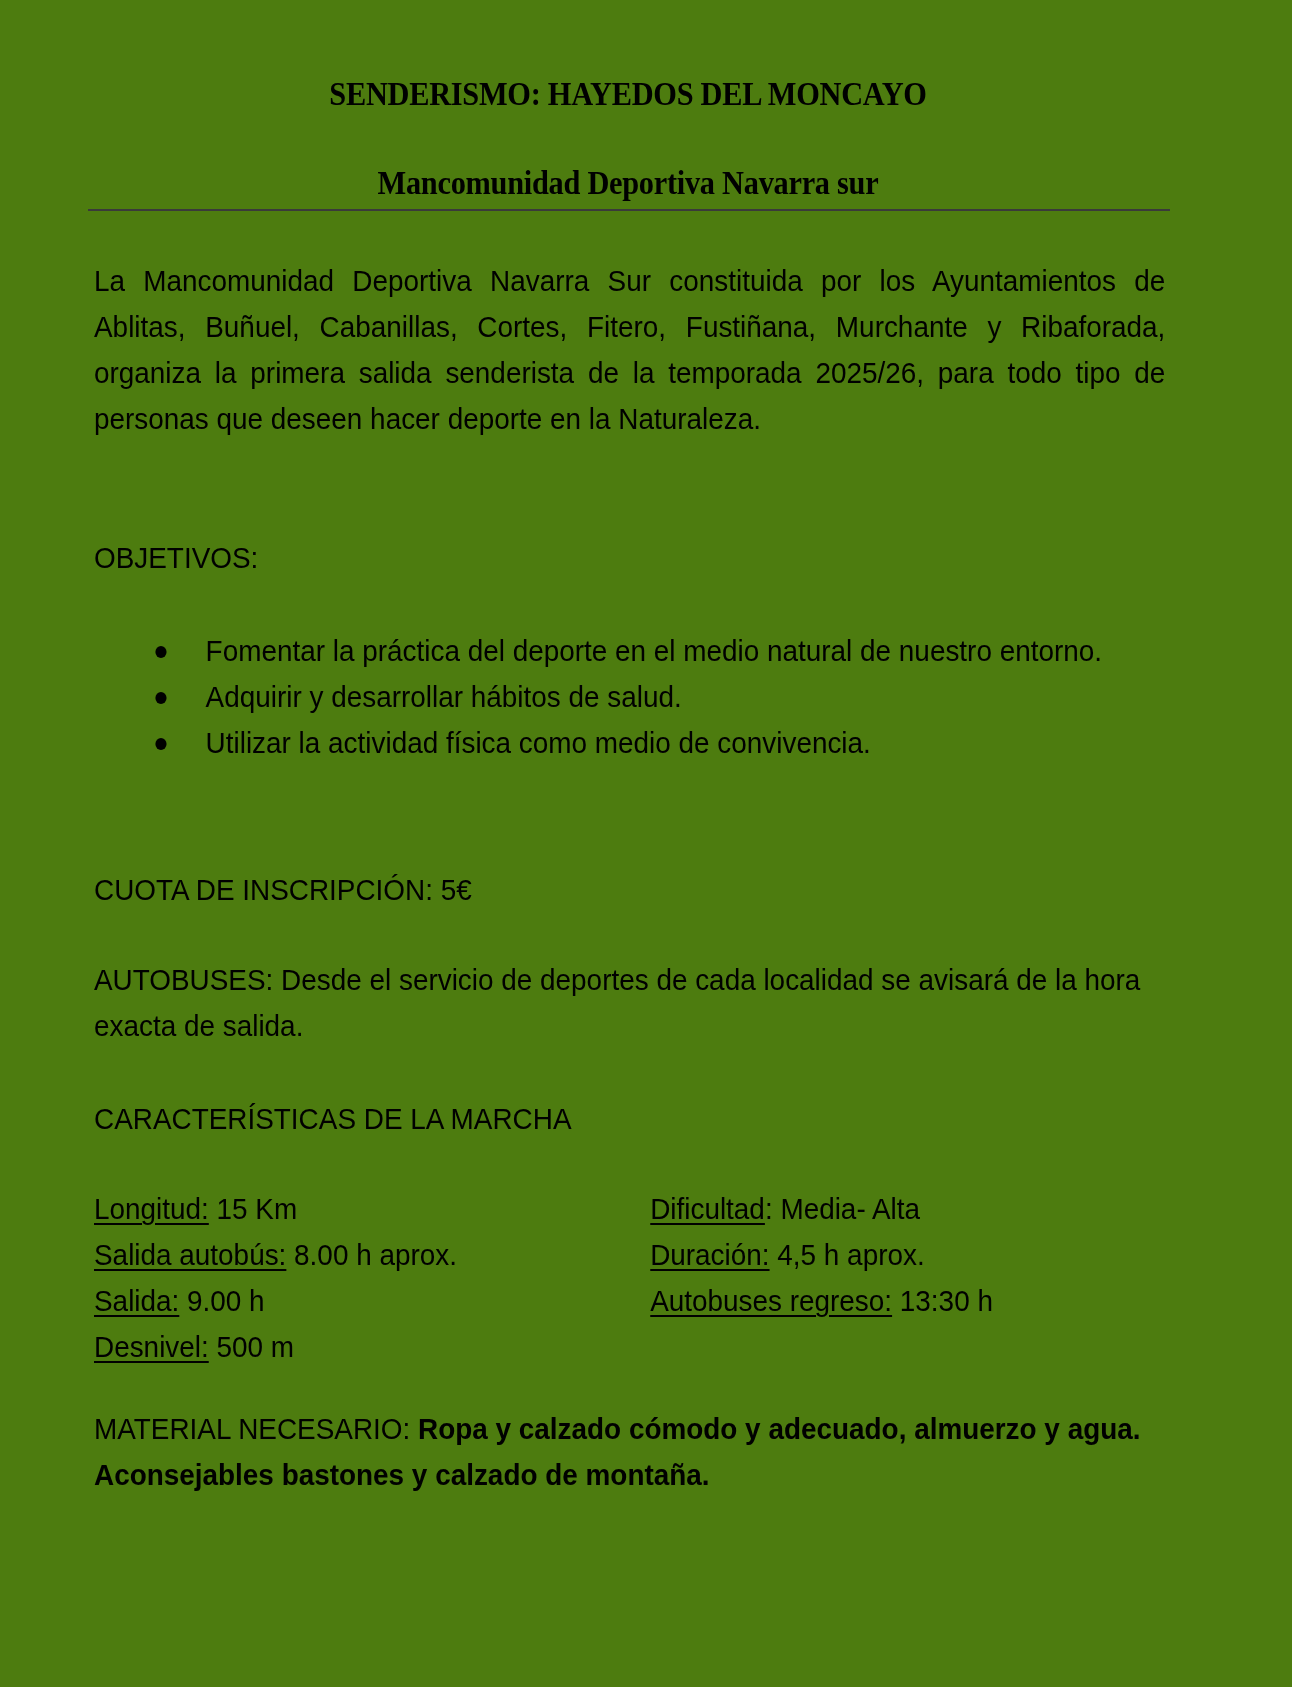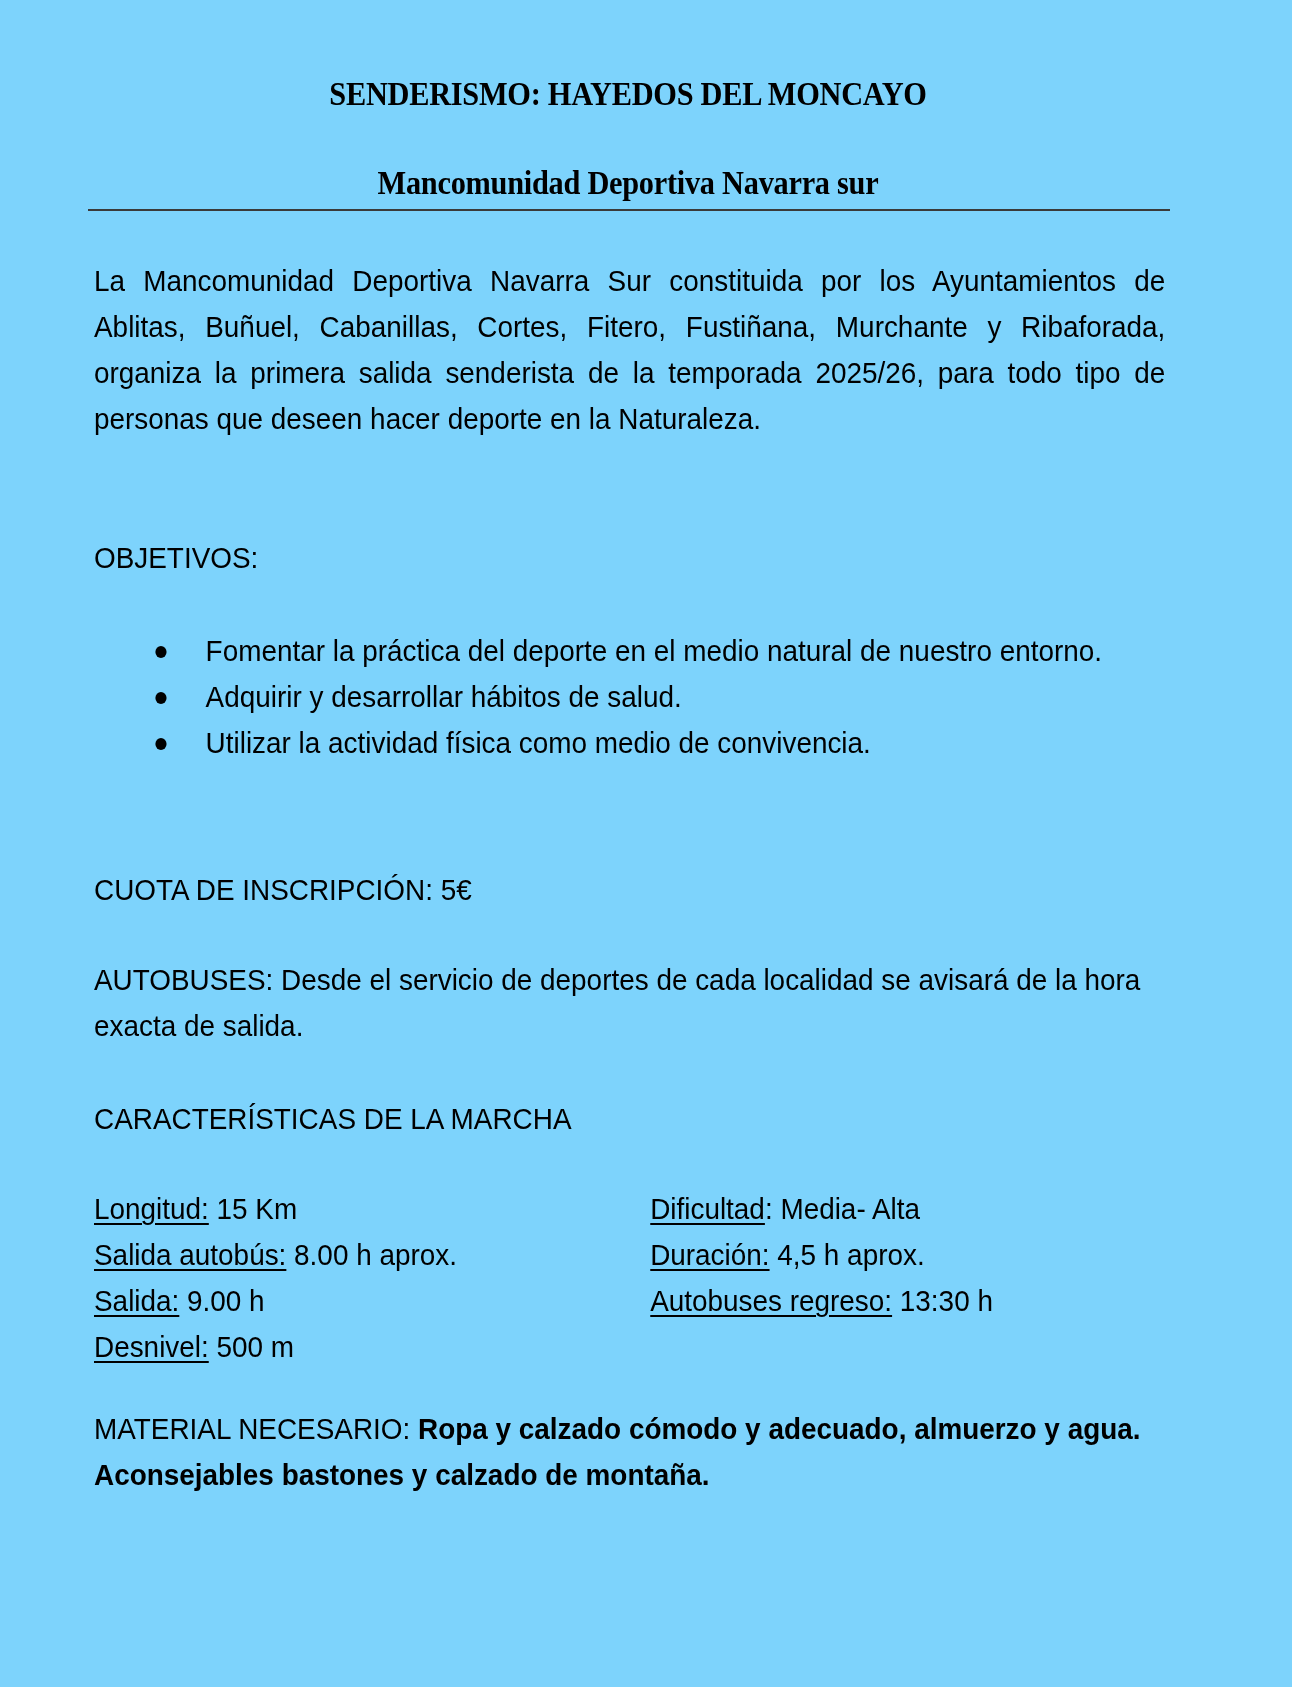--- a/index.html
+++ b/index.html
@@ -13,21 +13,21 @@
       position: relative;
       overflow: hidden;
       color: #000000;
     }
     .page {
       position: absolute;
       left: 0;
       top: 0;
       width: 1292px;
       height: 1687px;
-      background: #7dd3fc;
+      background: #4d7c0f;
     }
     .title {
       position: absolute;
       left: 88px;
       width: 1080px;
       text-align: center;
       font-family: "Liberation Serif", serif;
       font-weight: bold;
       font-size: 33px;
       letter-spacing: -0.3px;

